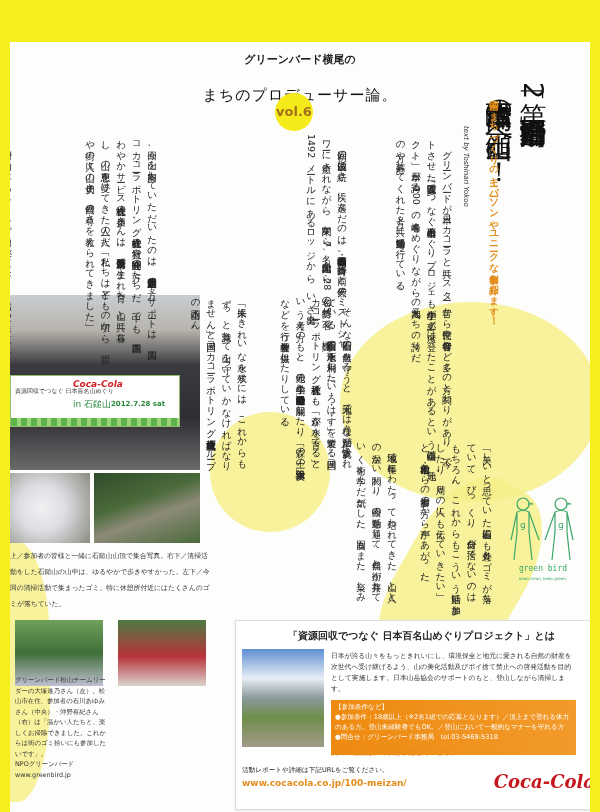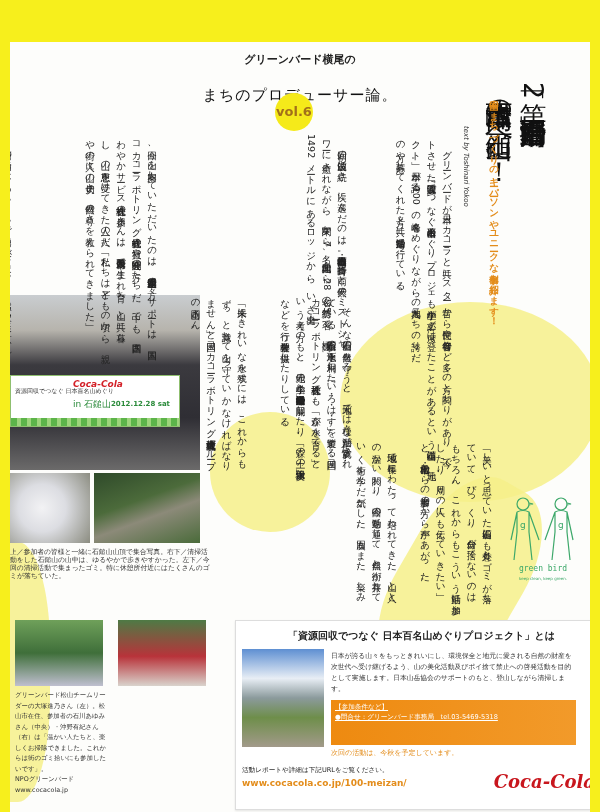--- a/index.html
+++ b/index.html
@@ -21,31 +21,31 @@
   .photo { position:absolute; z-index:2; overflow:hidden; }
   .group-photo { left:0; top:253px; width:190px; height:175px; background:linear-gradient(180deg,#c9cdd0 0%,#b7b4ad 20%,#3b3a3f 40%,#2f2e34 70%,#6b6a6a 100%); }
   .banner { position:absolute; left:0; top:80px; width:168px; height:50px; background:#fff; border:1px solid #8fbf6f; }
   .banner .left { position:absolute; left:4px; top:10px; font-size:6px; color:#333; line-height:9px; }
   .banner .coke { position:absolute; left:62px; top:3px; font-size:9px; color:#d31f26; font-style:italic; font-weight:bold; }
   .banner .loc { position:absolute; left:62px; top:22px; font-size:9px; font-weight:normal; color:#2a8a3a; }
   .banner .date { position:absolute; left:100px; top:24px; font-size:7px; font-weight:bold; color:#2a8a3a; }
   .banner .trees { position:absolute; left:0; bottom:0; width:100%; height:8px; background:repeating-linear-gradient(90deg,#5cb44a 0 6px,#9ed37c 6px 10px); }
   .bags-photo { left:0; top:431px; width:80px; height:70px; background:radial-gradient(circle at 40% 50%,#f2f2f4 0%,#dcdde2 40%,#8b8c80 100%); }
   .trail-photo { left:84px; top:431px; width:106px; height:70px; background:linear-gradient(160deg,#2f4a2a 0%,#4c6b3b 40%,#8c8a79 60%,#4a6b3a 100%); }
-  .caption { position:absolute; left:0; top:506px; width:200px; font-size:6.8px; color:#333; line-height:8px; z-index:3; }
+  .caption { position:absolute; left:0; top:506px; width:200px; font-size:6.8px; color:#333; line-height:16px; z-index:3; }
   .person-photo { position:absolute; top:578px; width:88px; height:66px; z-index:2; }
   .p1 { left:5px; background:linear-gradient(180deg,#6fa05a 0%,#3f6f3a 50%,#bfbfcf 100%); }
   .p2 { left:108px; background:linear-gradient(180deg,#4e7a45 0%,#b8333a 55%,#d9d3cc 100%); }
-  .pcap { position:absolute; top:648px; width:92px; font-size:6.4px; line-height:10.5px; color:#333; z-index:3; }
+  .pcap { position:absolute; top:633px; width:92px; font-size:6.4px; line-height:10.5px; color:#333; z-index:3; }
   .pc1 { left:5px; } .pc2 { left:108px; }
   .info { position:absolute; left:225px; top:578px; width:345px; height:188px; background:#fff; border:1px solid #ddd; z-index:3; box-shadow:0 1px 2px rgba(0,0,0,0.1);padding-left:26px; }
   .info .ititle { position:absolute; left:0; top:8px; width:100%; text-align:center; font-size:10px; font-weight:bold; color:#222; }
   .info .mountain { position:absolute; left:6px; top:28px; width:82px; height:98px; background:linear-gradient(180deg,#5e8fd2 0%,#e8eef5 30%,#8b9a9c 50%,#6e8e4a 70%,#a29a8a 100%); }
   .info .desc { position:absolute; left:95px; top:30px; width:245px; font-size:6.8px; line-height:11px; color:#333; }
-  .info .orange { position:absolute; left:95px; top:79px; width:245px; height:45px; background:linear-gradient(90deg,#ee8a10,#f29a2a); color:#fff; font-size:6.6px; line-height:10px; padding:2px 4px; box-sizing:border-box;text-decoration:underline; }
+  .info .orange { position:absolute; left:95px; top:79px; width:245px; height:55px; background:linear-gradient(90deg,#ee8a10,#f29a2a); color:#fff; font-size:6.6px; line-height:10px; padding:2px 4px; box-sizing:border-box; }
   .info .next { position:absolute; left:95px; top:127px; font-size:7px; color:#e38c1a; }
   .info .report { position:absolute; left:6px; top:145px; font-size:6.6px; color:#222; }
   .info .url { position:absolute; left:6px; top:157px; font-size:9px; color:#e38c1a; font-weight:bold; }
   .info .cclogo { position:absolute; right:12px; top:150px; font-size:18px; color:#c8161d; font-style:italic; font-family:"DejaVu Serif", serif; font-weight:bold; }
   .gb-logo { position:absolute; left:493px; top:452px; width:80px; height:100px; z-index:3; }
   .gb-logo .txt { position:absolute; left:0; top:70px; width:80px; text-align:center; font-family:"DejaVu Sans Mono", monospace; font-size:8px; color:#3da86a; }
   .gb-logo .tag { position:absolute; left:0; top:82px; width:80px; text-align:center; font-size:4px; color:#3da86a; }
 </style>
 </head>
 <body>
@@ -77,21 +77,21 @@
   <div class="vtext body-col" style="right:235px;top:250px;height:180px;">　そんな石鎚山の自然を守ろうと、地元では様々な活動が実践されている。石鎚山系の地下水を利用した「い・ろ・は・す」を製造する四国コカ・コーラボトリング株式会社でも、「森が水を育てる」という考え方のもと、地元の小学生と「横峰寺登山道清掃活動」を展開したり、「森の土の保水力」実験などを行う校外学習を提供したりしている。</div>
   <div class="vtext body-col" style="right:340px;top:250px;height:180px;width:30px;">　「未来にきれいな水を残すには、これからもずっと意識して山を守っていかなければなりません」と四国コカ・コーラボトリング株式会社広報環境グループの岡山さん。</div>
   <div class="vtext body-col" style="right:95px;top:395px;height:165px;">　「美しいと思っていた石鎚山にも意外とゴミが落ちていて、びっくり。自分が捨てないのはもちろん、これからもこういう活動に参加したり、周りの人にも伝えていきたい」と、地元・松山市からの参加者の方から声があがった。</div>
   <div class="vtext body-col" style="right:190px;top:395px;height:165px;">　地域で長年にわたって培われてきた、山と人との温かい関わり。今回の活動を通じて、自然と街が共存していく術を学んだ気がした。次回もまた、楽しみだ！</div>
 
   <div class="photo group-photo">
     <div class="banner">
       <div class="left">資源回収でつなぐ 日本百名山めぐり</div>
       <div class="coke">Coca-Cola</div>
       <div class="loc">in 石鎚山</div>
-      <div class="date">2012.12.28 sat</div>
+      <div class="date">2012.7.28 sat</div>
       <div class="trees"></div>
     </div>
   </div>
   <div class="photo bags-photo"></div>
   <div class="photo trail-photo"></div>
   <div class="caption">上／参加者の皆様と一緒に石鎚山山頂で集合写真。右下／清掃活動をした石鎚山の山中は、ゆるやかで歩きやすかった。左下／今回の清掃活動で集まったゴミ。特に休憩所付近にはたくさんのゴミが落ちていた。</div>
 
   <div class="gb-logo">
     <svg width="80" height="70" viewBox="0 0 80 70">
       <g fill="none" stroke="#3da86a" stroke-width="1.2">
@@ -107,29 +107,30 @@
     </svg>
     <div class="txt">green bird</div>
     <div class="tag">keep clean, keep green.</div>
   </div>
 
   <div class="person-photo p1"></div>
   <div class="person-photo p2"></div>
   <div class="pcap pc1">
     <span>グリーンバード松山チームリーダーの大塚進乃さん（左）。松山市在住、参加者の石川あゆみさん（中央）・沖野有紀さん（右）は「温かい人たちと、楽しくお掃除できました。これからは街のゴミ拾いにも参加したいです」。</span><br>
     <span>NPOグリーンバード</span><br>
-    <span>www.cocacola.jp</span>
+    <span>www.greenbird.jp</span>
   </div>
 
   <div class="info">
     <div class="ititle">「資源回収でつなぐ 日本百名山めぐりプロジェクト」とは</div>
     <div class="mountain"></div>
     <div class="desc">日本が誇る山々をもっときれいにし、環境保全と地元に愛される自然の財産を次世代へ受け継げるよう、山の美化活動及びポイ捨て禁止への啓発活動を目的として実施します。日本山岳協会のサポートのもと、登山しながら清掃します。</div>
     <div class="orange">
       <div>【参加条件など】</div>
+      <div>●参加条件：18歳以上（※2名1組での応募となります）／頂上まで登れる体力のある方。登山未経験者でもOK。／登山において一般的なマナーを守れる方</div>
       <div>●問合せ：グリーンバード事務局　tel.03-5469-5318</div>
     </div>
     <div class="next">次回の活動は、今秋を予定しています。</div>
     <div class="report">活動レポートや詳細は下記URLをご覧ください。</div>
     <div class="url">www.cocacola.co.jp/100-meizan/</div>
     <div class="cclogo">Coca-Cola</div>
   </div>
 </div>
 
 </body></html>

